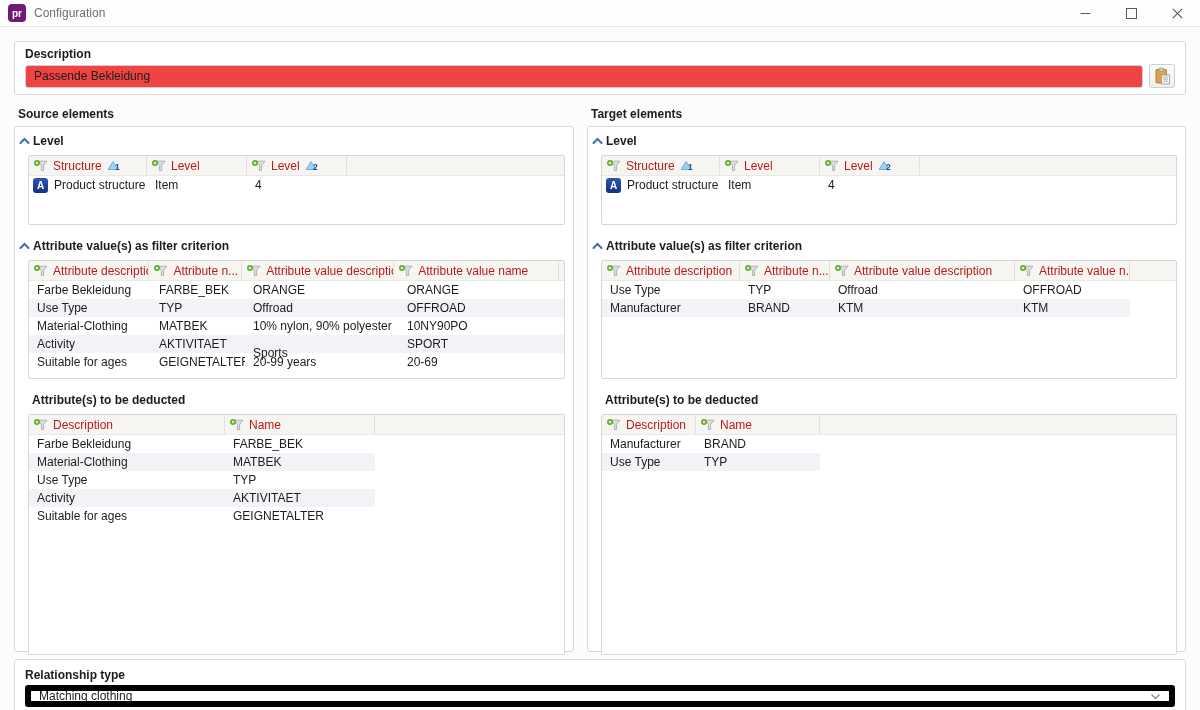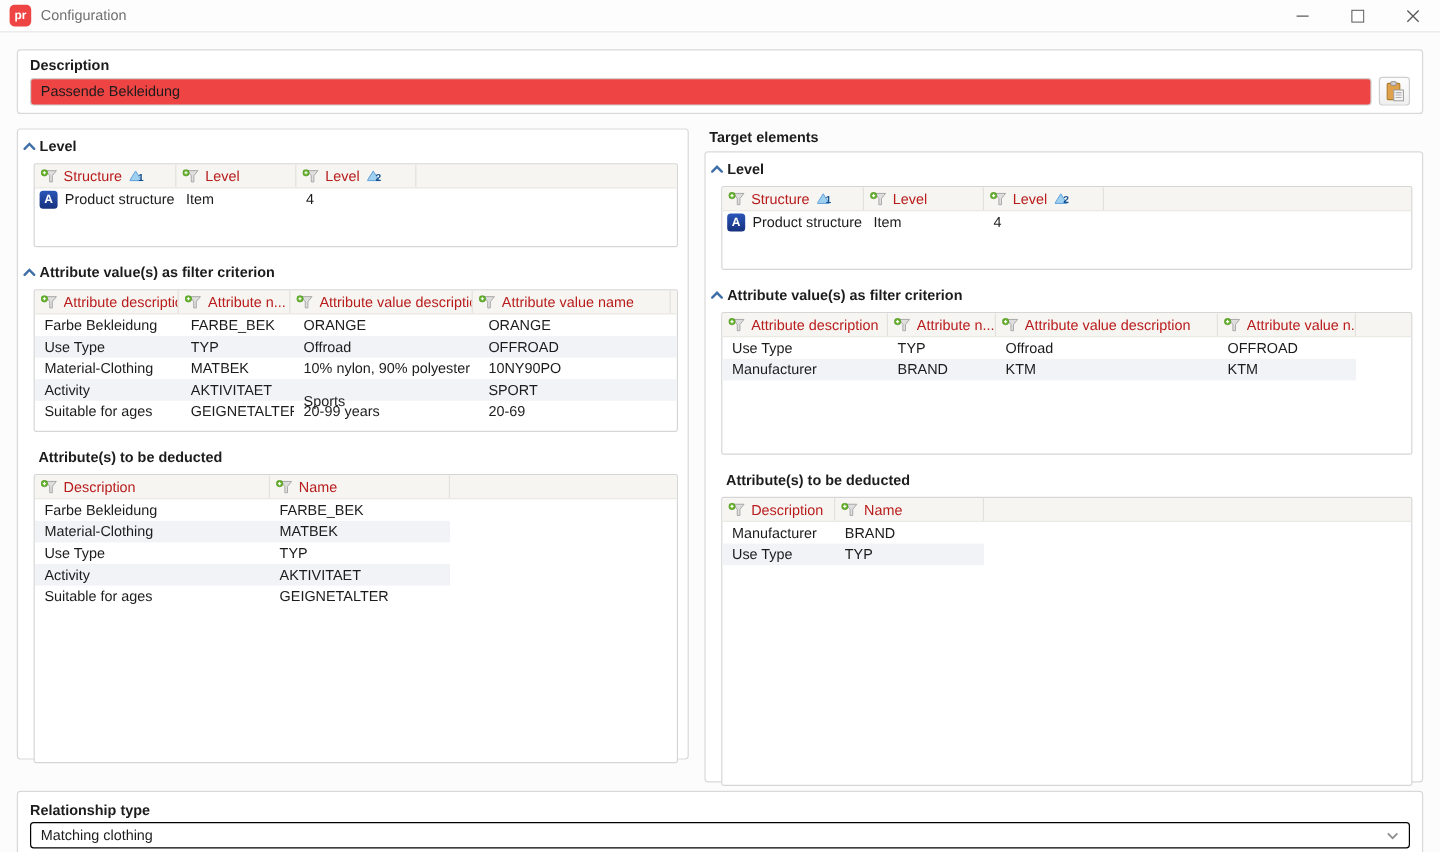--- a/index.html
+++ b/index.html
@@ -2,21 +2,21 @@
 <html><head>
 <meta charset="utf-8">
 <style>
   * { margin:0; padding:0; box-sizing:border-box; }
   html,body { width:1200px; height:710px; }
   body { font-family:"Liberation Sans","DejaVu Sans",sans-serif; font-size:12px; color:#1c1c1c; background:#fcfcfc; }
   .window { width:1200px; height:710px; background:#fcfcfc; outline:1px solid #c9c9c9; overflow:hidden; }
 
   
   .titlebar { height:27px; background:#fdfdfd; border-bottom:1px solid #e7e7e7; display:flex; align-items:center; padding-left:8px; }
-  .appicon { width:18px; height:18px; background:#ef4444; border-radius:4px; color:#fff; font-weight:bold; font-size:10px; display:flex; align-items:center; justify-content:center; }
+  .appicon { width:18px; height:18px; background:#701a75; border-radius:4px; color:#fff; font-weight:bold; font-size:10px; display:flex; align-items:center; justify-content:center; }
   .title { color:#6f6f6f; margin-left:8px; }
   .controls { margin-left:auto; display:flex; height:27px; }
   .wbtn { width:46px; height:27px; display:flex; align-items:center; justify-content:center; cursor:default; }
 
   
   .panel { background:#fff; border:1px solid #d9d9d9; border-radius:3px; }
   .blabel { font-weight:bold; color:#1c1c1c; }
 
   .main { padding:14px 14px 0 14px; }
 
@@ -50,21 +50,21 @@
   .th .thlabel { overflow:hidden; white-space:nowrap; }
   .th.fill { flex:1; border-right:none; }
   .sort { margin-left:6px; display:flex; }
   .trow { display:flex; height:18px; align-items:center; }
   .trow.alt { background:#f1f3f6; }
   .td { padding-left:8px; overflow:hidden; white-space:nowrap; display:flex; align-items:center; height:18px; }
   .aicon { width:15px; height:15px; margin:0 6px 0 -4px; background:linear-gradient(#2a55b8,#16317e); border-radius:3px; color:#fff; font-weight:bold; font-size:10px; display:flex; align-items:center; justify-content:center; flex:0 0 auto; }
 
   
   .rel { margin-top:7px; height:63px; padding:8px 10px; }
-  .select { height:22px; margin-top:3px; border:1px solid #000000; border-radius:3px; background:#fff; display:flex; align-items:center; padding:0 8px; }
+  .select { height:22px; margin-top:3px; border:6px solid #000000; border-radius:3px; background:#fff; display:flex; align-items:center; padding:0 8px; }
   .select .selval { flex:1; }
 </style>
 </head>
 <body>
 
 <div class="window">
 
   <div class="titlebar">
     <span class="appicon">pr</span>
     <span class="title">Configuration</span>
@@ -102,20 +102,21 @@
               <path d="M10 10.2 H15 M10 12.2 H15 M10 14.2 H15" stroke="#adadad" stroke-width="0.9"></path>
             </svg>
           </span>
         </button>
       </div>
     </div>
 
     <div class="cols">
 
       <section class="col col-left">
+        <div class="collabel">Source elements</div>
         <div class="panel colpanel">
           <div class="sect">
             <div class="secthead">
               <span class="caret">
                 <svg width="11" height="8" viewBox="0 0 11 8">
                     <path d="M1.5 6 L5.5 2 L9.5 6" fill="none" stroke="#3f6fa8" stroke-width="2" stroke-linecap="round"></path>
                   </svg>
               </span>
               <span class="blabel">Level</span>
             </div>

